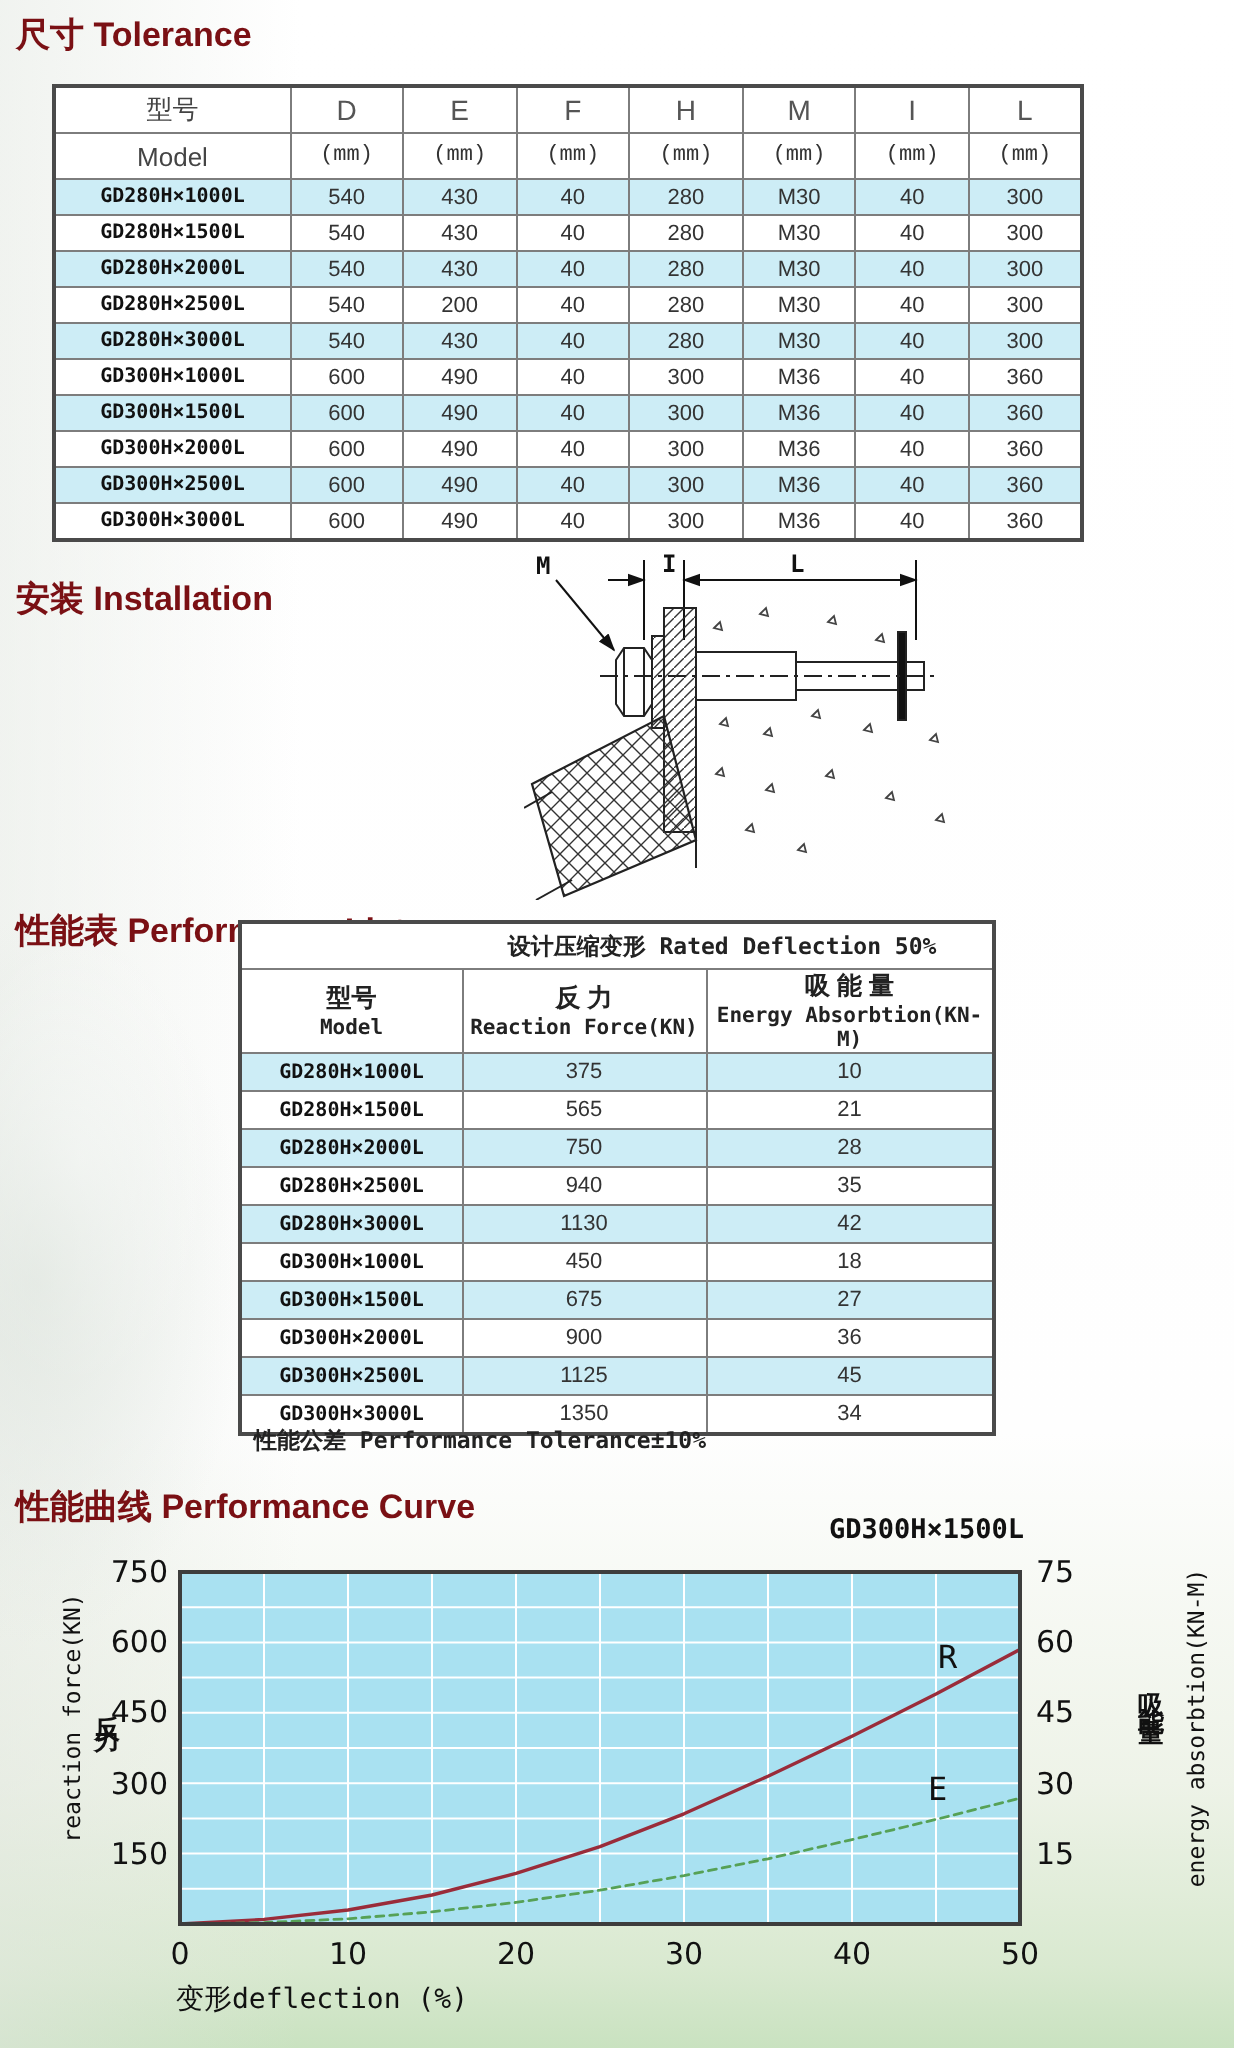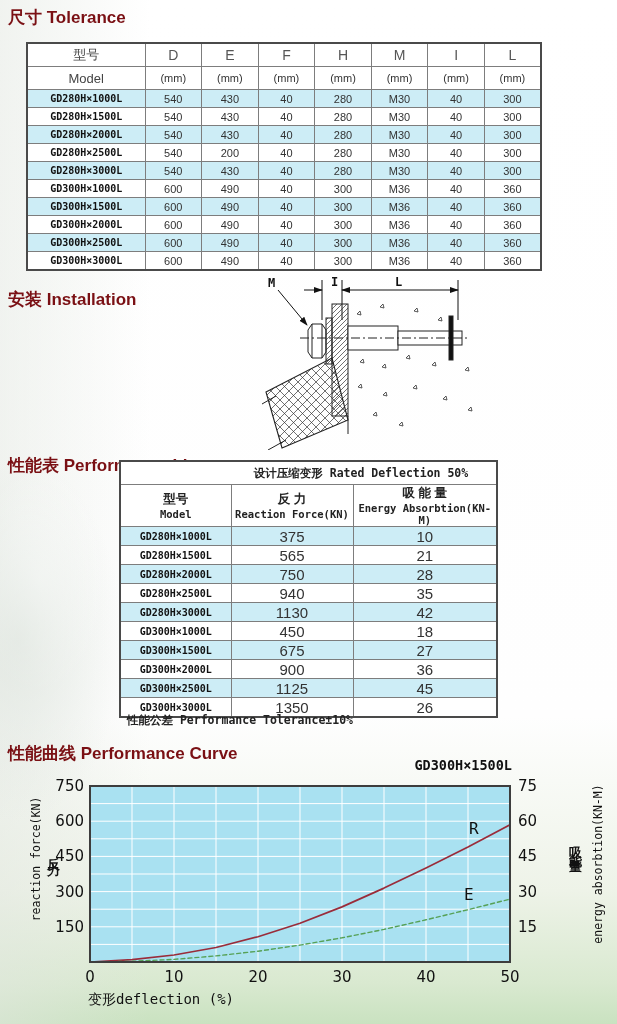--- a/index.html
+++ b/index.html
@@ -12,33 +12,33 @@
       linear-gradient(90deg, rgba(226,231,224,0.5), rgba(255,255,255,0) 150px),
       linear-gradient(180deg,#ffffff 0%,#fefefe 70%,#eef3e8 87%,#d9e9d0 96%,#c9e2c0 100%);
   }
   .sec-h{position:absolute;left:8px;font-weight:bold;font-size:17px;color:#7a1014;white-space:nowrap;}
   
   table{border-collapse:collapse;table-layout:fixed;background:#fff;}
   .mtable{position:absolute;left:26px;top:42px;width:516px;border:2px solid #4a4a4a;}
   .mtable th,.mtable td{border:1px solid #7d7d7d;text-align:center;vertical-align:middle;padding:0;overflow:hidden;}
   .mtable thead th{background:#fff;font-weight:normal;color:#4c4c4c;}
   .mtable .hletter{font-size:14px;color:#555;height:22px;}
-  .mtable .hunit{font-size:11px;color:#333;height:22px;font-family:Liberation Sans, sans-serif;}
+  .mtable .hunit{font-size:11px;color:#333;height:22px;font-family:Liberation Mono, monospace;}
   .mtable .hzh{font-size:13px;color:#444;}
   .mtable td{font-size:11px;color:#333;height:17px;}
   .mtable td.model,.ptable td.model{font-weight:bold;font-size:10px;color:#111;font-family:"DejaVu Sans Mono",monospace;}
   tr.blue td{background:#cdedf6;}
   .ptable{position:absolute;left:119px;top:460px;width:377px;border:2px solid #4a4a4a;padding-left:32px;}
   .ptable th,.ptable td{border:1px solid #7d7d7d;text-align:center;vertical-align:middle;padding:0;}
   .ptable .spanhead{font-size:11.5px;font-weight:bold;color:#222;height:22px;
      font-family:"DejaVu Sans Mono",monospace;padding-left:105px;border-bottom:1px solid #7d7d7d;}
   .ptable .colhead{height:38px;font-size:12px;color:#222;background:#fff;}
   .ptable .colhead .zh{font-weight:bold;font-size:12.5px;}
   .ptable .colhead .en{font-weight:bold;font-size:10.5px;font-family:"DejaVu Sans Mono",monospace;}
-  .ptable td{font-size:15px;color:#333;height:18px;}
+  .ptable td{font-size:11px;color:#333;height:18px;}
   .footnote{position:absolute;left:127px;top:703px;font-size:11.5px;color:#222;
      font-family:"DejaVu Sans Mono",monospace;font-weight:bold;margin-top:10px;}
   
   .chart-title{position:absolute;left:370px;top:757px;width:142px;text-align:right;
      font-weight:bold;font-size:13.5px;color:#111;font-family:"DejaVu Sans Mono",monospace;}
   .tick{position:absolute;font-size:15px;color:#111;height:18px;line-height:18px;
      font-family:"DejaVu Sans",sans-serif;}
   .tick.yl{left:40px;width:44px;text-align:right;}
   .tick.yr{left:518px;width:40px;text-align:left;}
   .tick.xt{width:40px;text-align:center;top:968px;}
@@ -327,21 +327,21 @@
           <td>36</td>
         </tr>
         <tr class="blue">
           <td class="model">GD300H×2500L</td>
           <td>1125</td>
           <td>45</td>
         </tr>
         <tr>
           <td class="model">GD300H×3000L</td>
           <td>1350</td>
-          <td>26</td>
+          <td>34</td>
         </tr>
       </tbody>
   </table>
   <div class="footnote">性能公差 Performance Tolerance±10%</div>
 
   <div class="sec-h" style="top:742px;">性能曲线 Performance Curve</div>
   <div class="chart-title">GD300H×1500L</div>
 
   <svg id="plot-svg" style="position:absolute;left:88px;top:784px;" width="424" height="180" viewBox="0 0 424 180">
       <rect x="2" y="2" width="420" height="176" fill="#a9e1f1"></rect>

